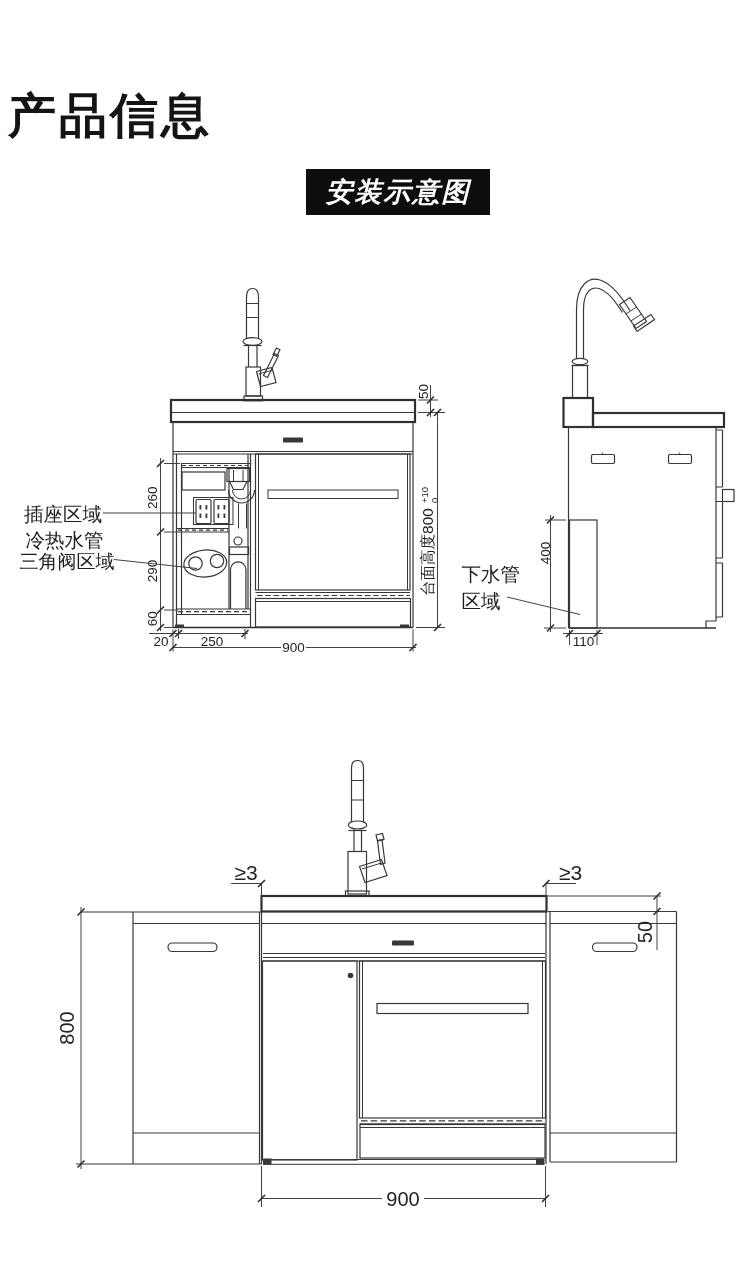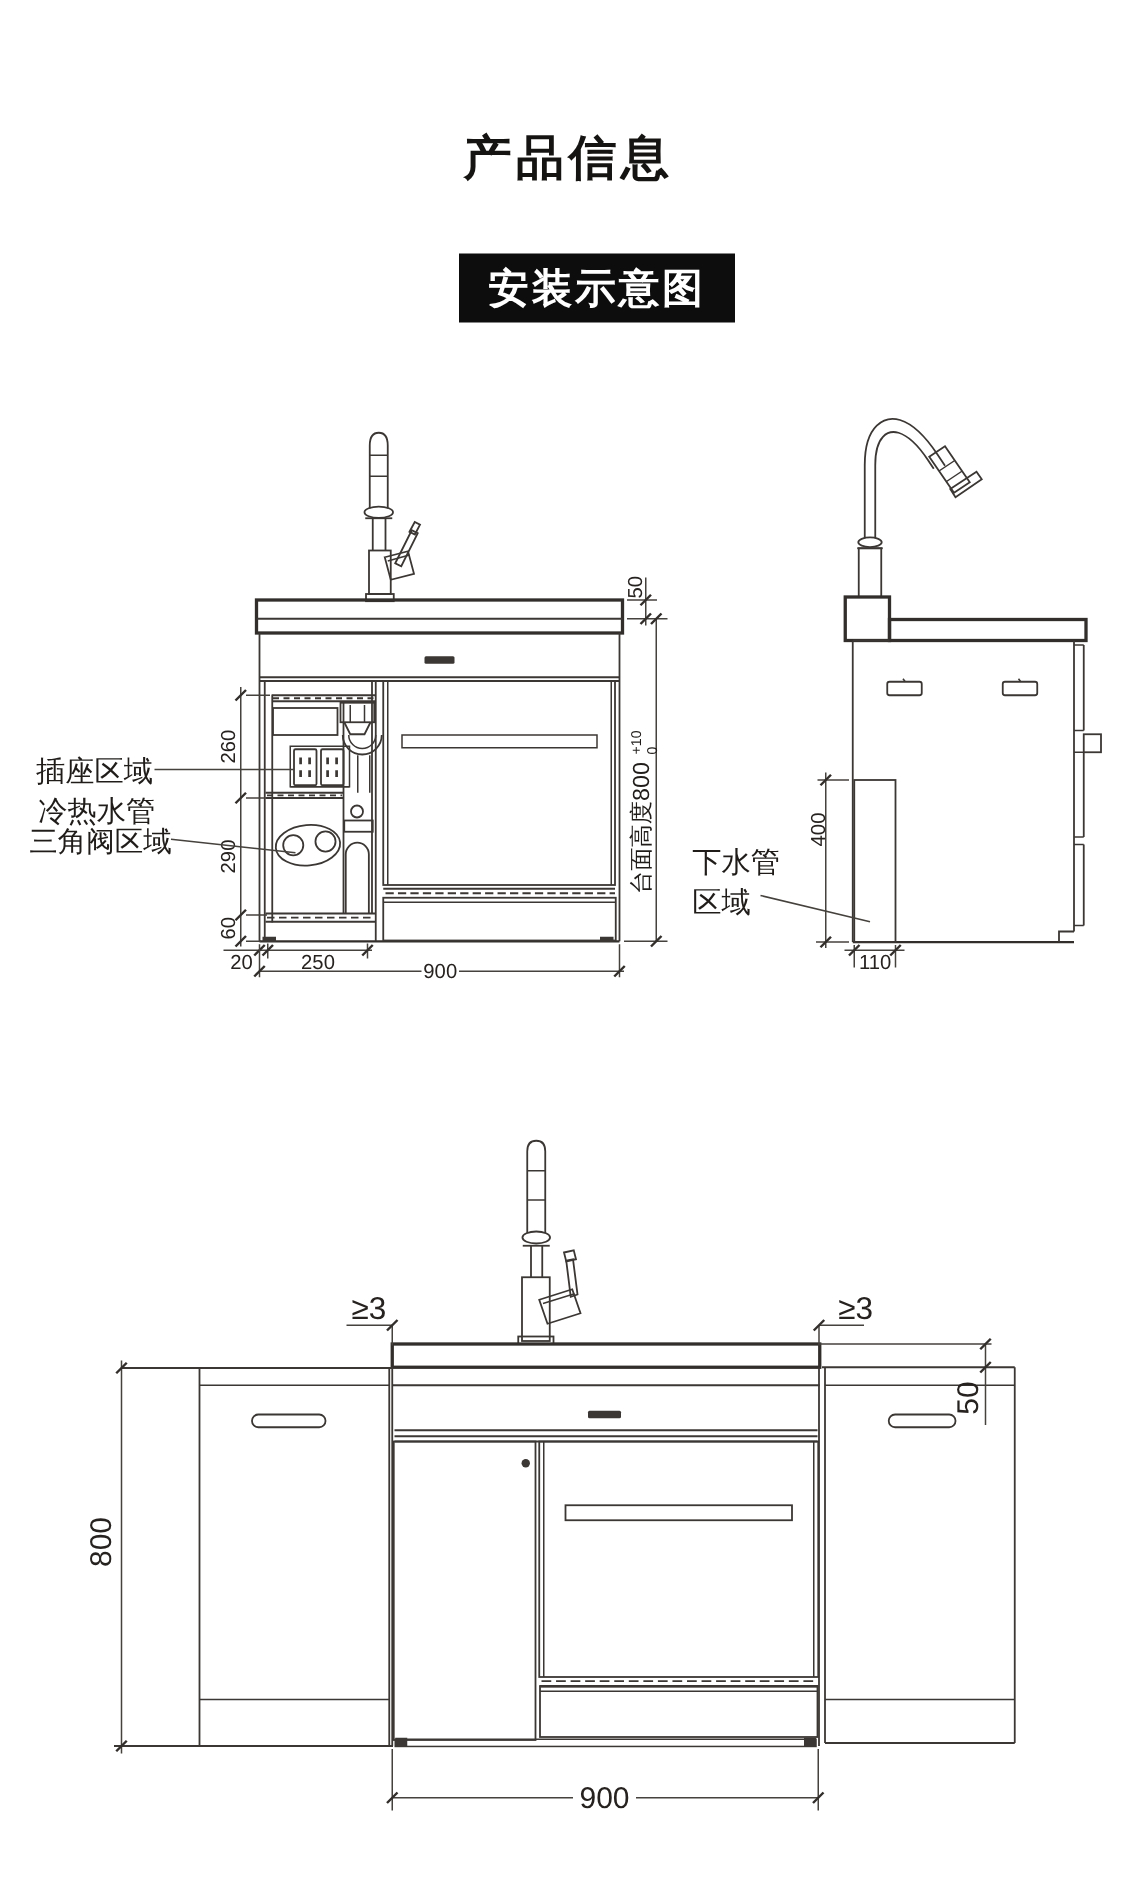--- a/index.html
+++ b/index.html
@@ -1,22 +1,22 @@
 <!DOCTYPE html>
 <html><head>
 <meta charset="utf-8">
 <style>
   html,body{margin:0;padding:0;background:#ffffff;}
   .stage{position:relative;width:750px;height:1267px;background:#fff;overflow:hidden;
          font-family:"Liberation Sans","DejaVu Sans",sans-serif;color:#262220;}
-  .page-title{position:absolute;left:0;top:84px;width:750px;text-align:center;
-              font-size:32px;font-weight:800;letter-spacing:3px;color:#161412;padding-left:8px;box-sizing:border-box;}
+  .page-title{position:absolute;left:0;top:84px;width:750px;text-align:left;
+              font-size:48px;font-weight:800;letter-spacing:3px;color:#161412;padding-left:8px;box-sizing:border-box;}
   .section-badge{position:absolute;left:306px;top:169px;width:184px;height:46px;background:#0d0d0d;
                  color:#fff;font-size:27px;font-weight:600;letter-spacing:2px;
-                 display:flex;align-items:center;justify-content:center;}
+                 display:flex;align-items:center;justify-content:center;font-style:italic;}
   svg{position:absolute;overflow:visible;font-family:"Liberation Sans","DejaVu Sans",sans-serif;}
   .ln{stroke:#3b3734;stroke-width:1.2;fill:none;}
   .ln1{stroke:#3b3734;stroke-width:1;fill:none;}
   .ln2{stroke:#322e2b;stroke-width:2.2;fill:none;}
   .ln15{stroke:#322e2b;stroke-width:1.5;fill:none;}
   .dim{stroke:#45413d;stroke-width:1;fill:none;}
   .tick{stroke:#322e2b;stroke-width:1.6;fill:none;}
   .dark{fill:#3b3734;stroke:none;}
   .dimtxt{font-size:13.5px;fill:#262220;}
   .dimtxt-lg{font-size:20px;fill:#262220;}

